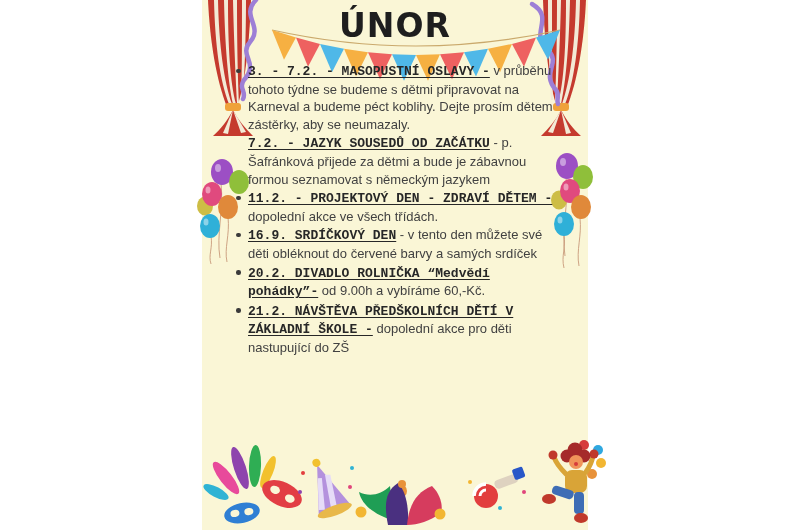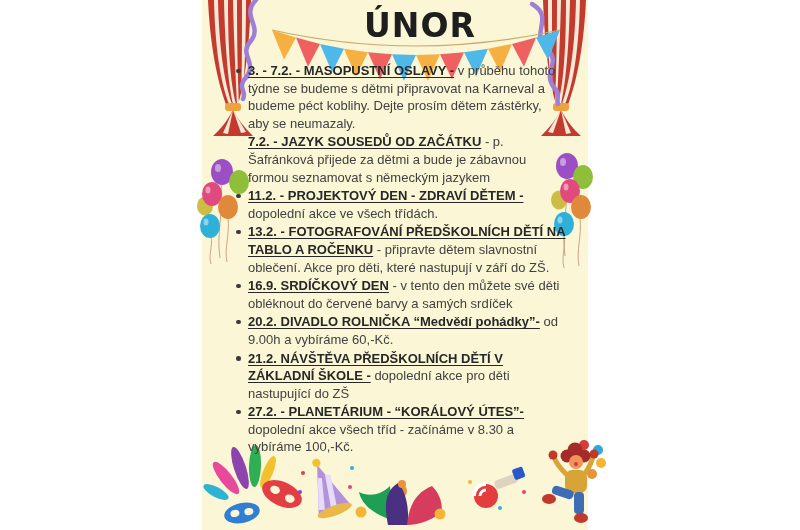--- a/index.html
+++ b/index.html
@@ -16,36 +16,36 @@
   }
   svg.deco {
     position:absolute; left:0; top:0; width:800px; height:530px;
     pointer-events:none;
   }
   .title {
     position:absolute; left:202px; top:6px; width:386px;
     margin:0; text-align:center;
     font-family:"DejaVu Sans", sans-serif;
     font-weight:bold; font-size:33px; letter-spacing:1px;
-    color:#1e1e1e; z-index:3;padding-left:25px;
+    color:#1e1e1e; z-index:3;
   }
   .events {
     position:absolute; left:248px; top:62px; width:318px;
     font-size:13px; line-height:17.6px; color:#414141;
     z-index:2;
   }
   .event { position:relative; margin-bottom:1px; }
   .event .dot {
     position:absolute; left:-12px; top:6.5px;
     width:4.5px; height:4.5px; border-radius:50%;
     background:#3a3a3a;
   }
   .event b {
     color:#272727; font-weight:700;
-    text-decoration:underline; text-underline-offset:2px;
+    text-decoration:underline; text-underline-offset:2px;font-family:Liberation Mono, monospace;
   }
 </style>
 </head>
 <body>
 
 <div class="poster"></div>
 
 <svg class="deco" viewBox="0 0 800 530">
   <defs>
     <g id="curtainL">
@@ -202,27 +202,21 @@
   <div class="event">
     <span class="dot"></span><b>3. - 7.2.  - MASOPUSTNÍ OSLAVY -</b><span> v průběhu tohoto týdne se budeme s dětmi připravovat na Karneval a budeme péct koblihy. Dejte prosím dětem zástěrky, aby se neumazaly.</span>
   </div>
   <div class="event">
     <b>7.2. - JAZYK SOUSEDŮ OD ZAČÁTKU</b><span> - p. Šafránková přijede za dětmi a bude je zábavnou formou seznamovat s německým jazykem</span>
   </div>
   <div class="event">
     <span class="dot"></span><b>11.2. - PROJEKTOVÝ DEN - ZDRAVÍ DĚTEM -</b><span> dopolední akce ve všech třídách.</span>
   </div>
   <div class="event">
-    <span class="dot"></span><b>13.2. - FOTOGRAFOVÁNÍ PŘEDŠKOLNÍCH DĚTÍ NA TABLO A ROČENKU</b><span> - připravte dětem slavnostní oblečení. Akce pro děti, které nastupují v září do ZŠ.</span>
-  </div>
-  <div class="event">
     <span class="dot"></span><b>16.9. SRDÍČKOVÝ DEN</b><span> - v tento den můžete své děti obléknout do červené barvy a samých srdíček</span>
   </div>
   <div class="event">
     <span class="dot"></span><b>20.2. DIVADLO ROLNIČKA “Medvědí pohádky”-</b><span> od 9.00h a vybíráme 60,-Kč.</span>
   </div>
   <div class="event">
     <span class="dot"></span><b>21.2. NÁVŠTĚVA PŘEDŠKOLNÍCH DĚTÍ V ZÁKLADNÍ ŠKOLE -</b><span> dopolední akce pro děti nastupující do ZŠ</span>
   </div>
-  <div class="event">
-    <span class="dot"></span><b>27.2. - PLANETÁRIUM - “KORÁLOVÝ ÚTES”-</b><span> dopolední akce všech tříd - začínáme v 8.30 a vybíráme 100,-Kč.</span>
-  </div>
 </div>
 
 </body></html>

